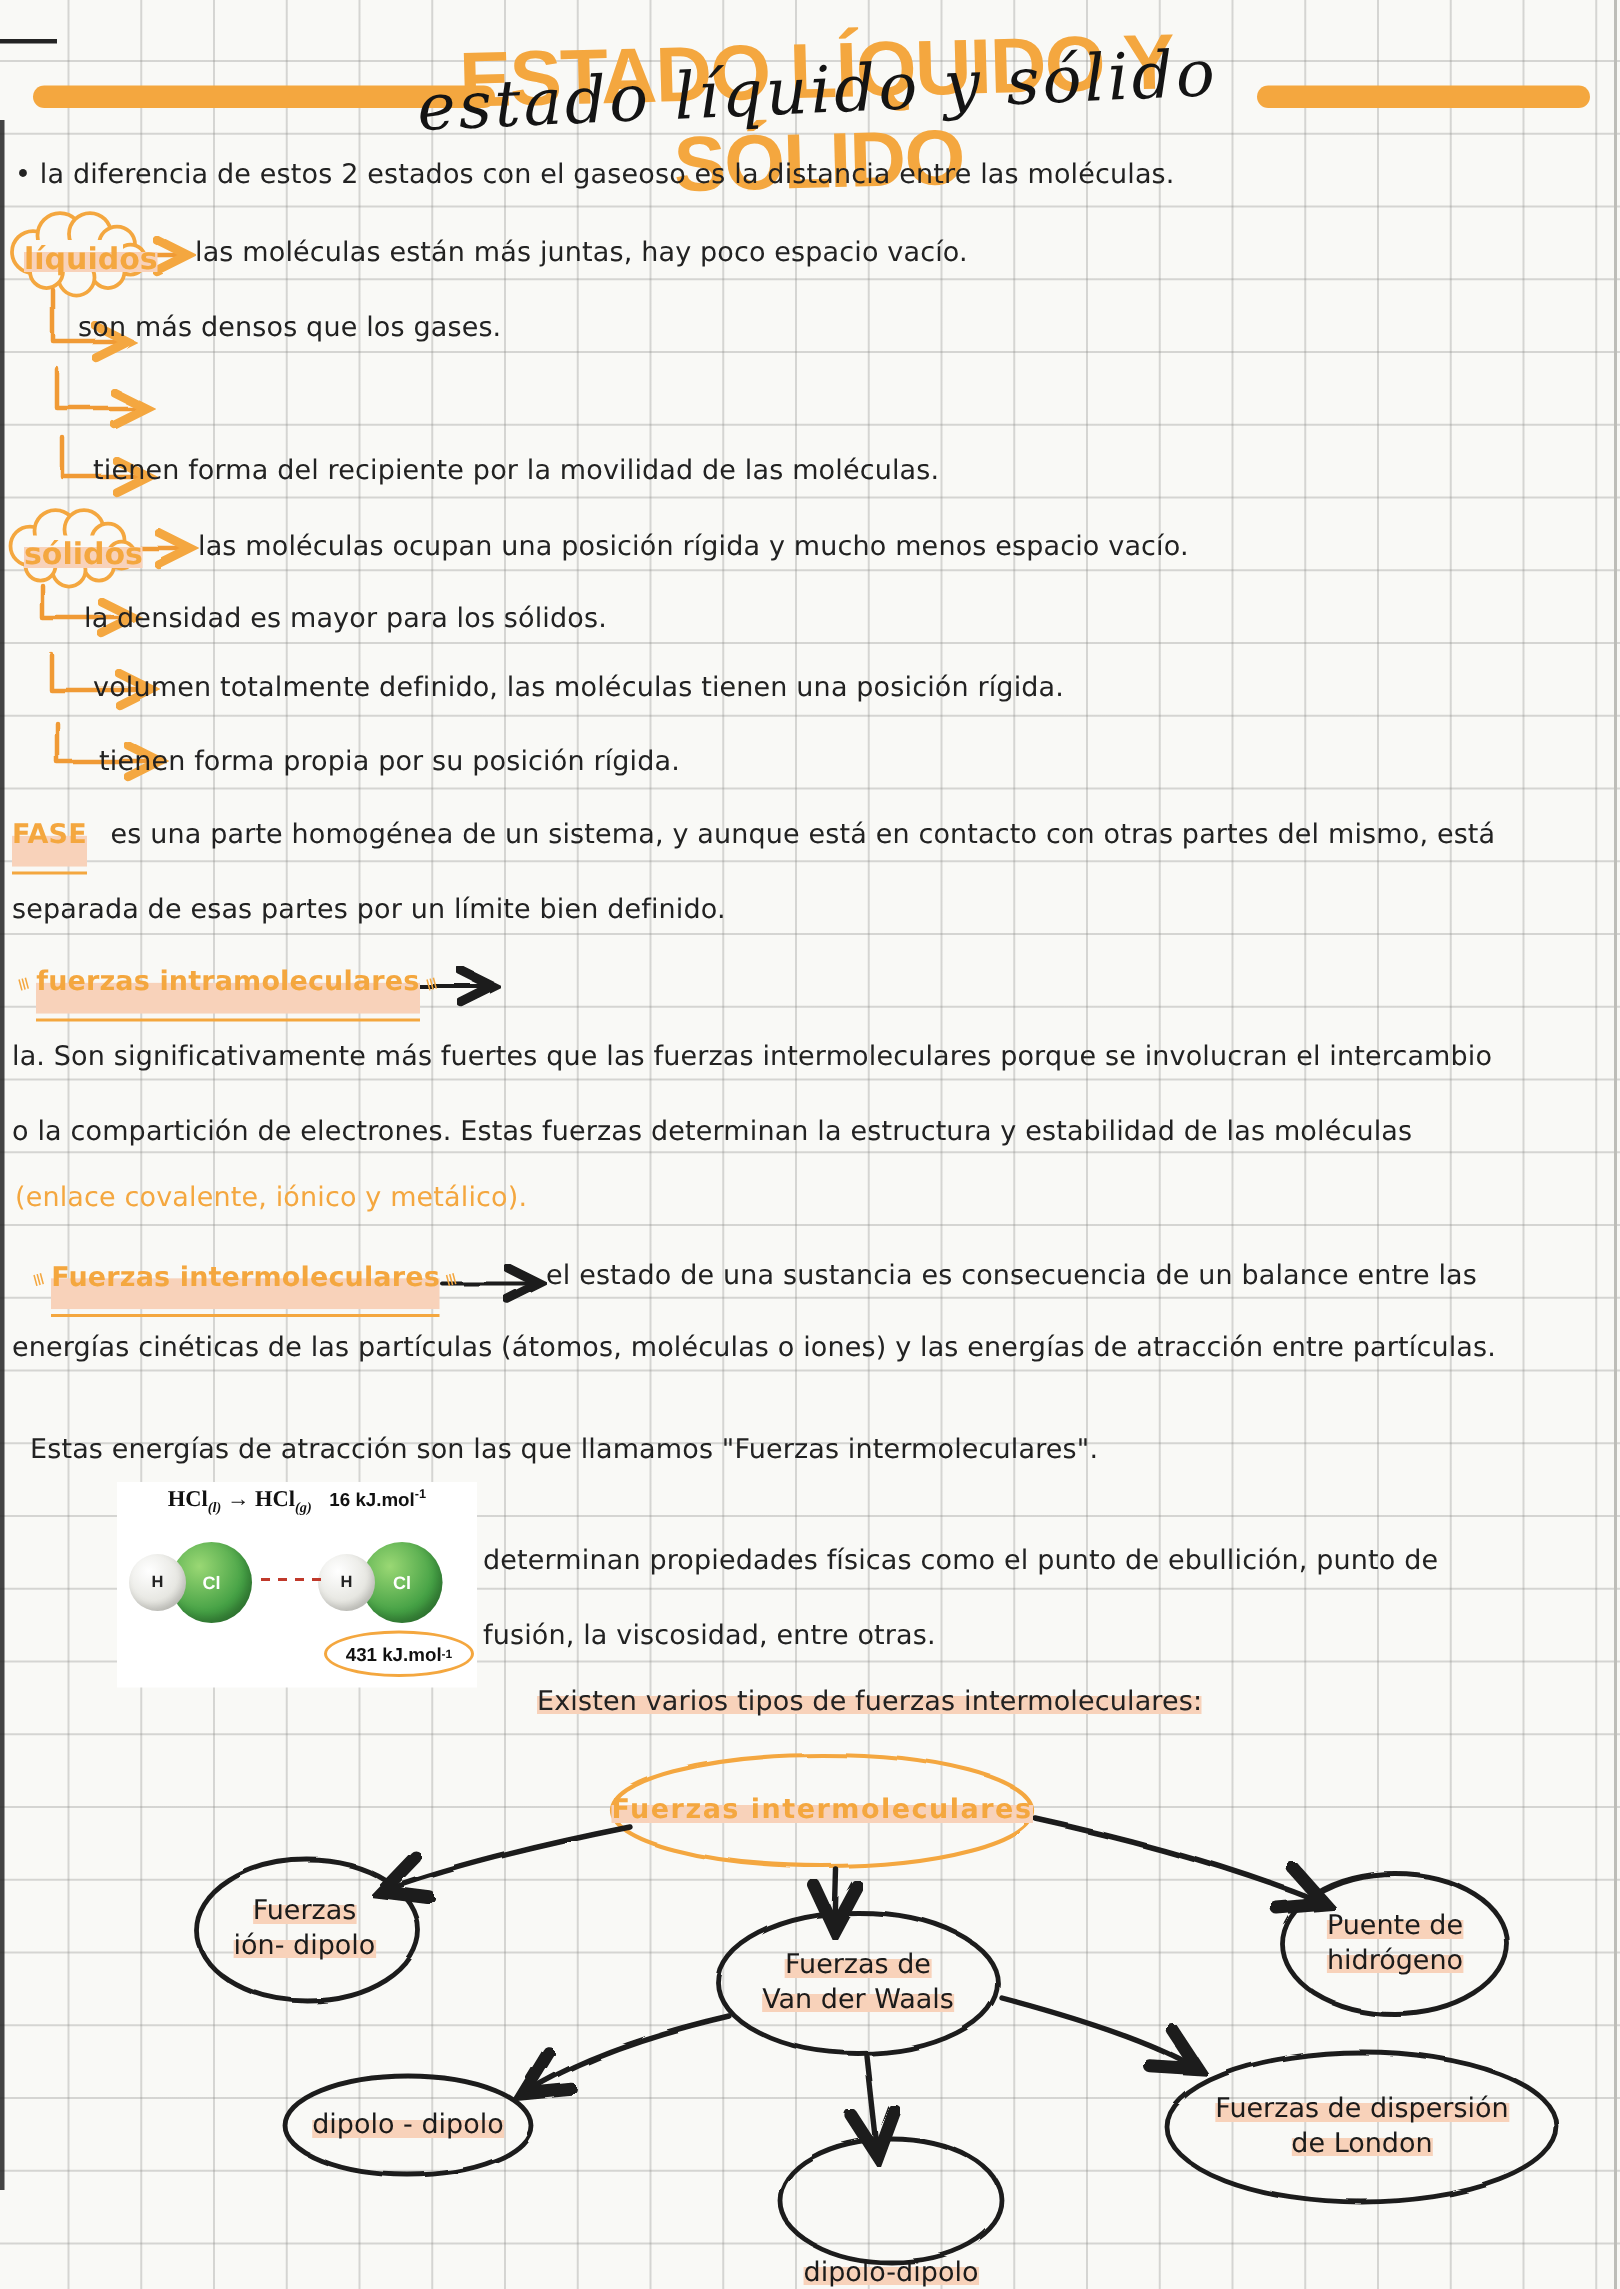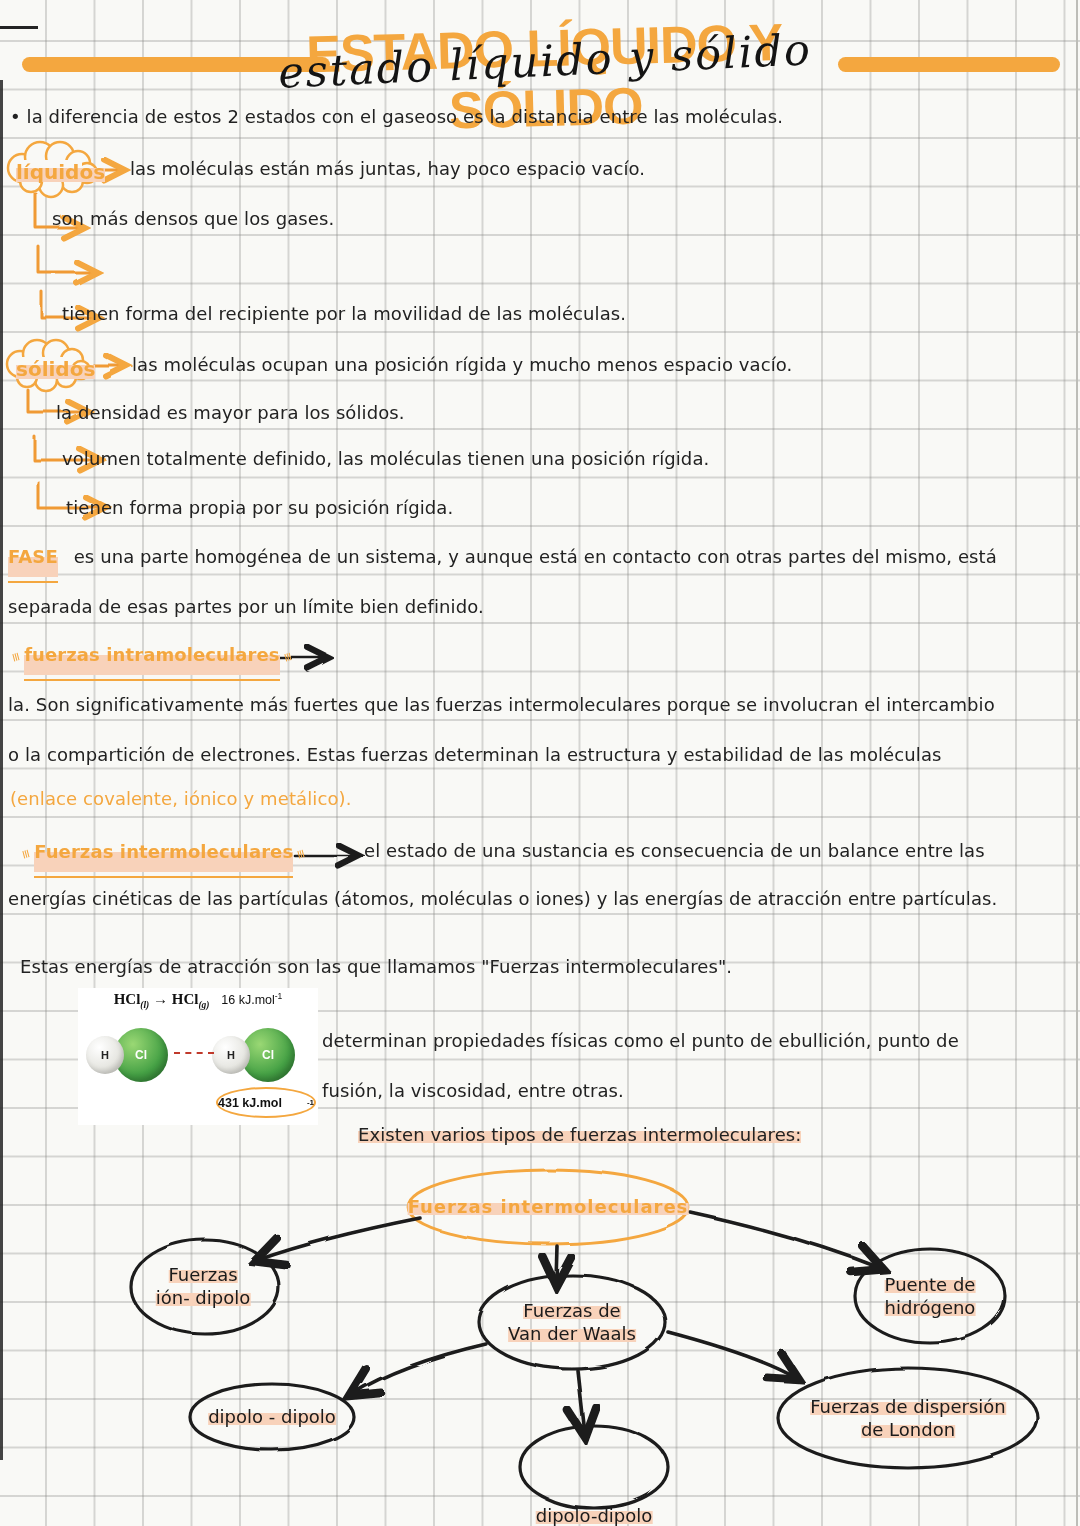--- a/index.html
+++ b/index.html
@@ -41,31 +41,31 @@
     font-family:"DejaVu Serif",serif;font-style:italic;font-size:43px;color:#141414;
     letter-spacing:2px;transform:rotate(-2.5deg);
   }
   
   .cloud-label{position:absolute;z-index:3;font-weight:bold;font-size:20px;color:var(--orange);}
   
   .dbox{position:absolute;left:78px;top:988px;width:240px;height:137px;background:#fff;z-index:2;}
   .dbox .eq{position:absolute;left:0;top:3px;width:100%;text-align:center;
     font-family:"Liberation Serif",serif;font-weight:bold;font-size:15px;color:#111;}
   .dbox .eq sub{font-size:9.5px;font-style:italic;}
-  .dbox .eq .etop{font-family:"Liberation Sans",sans-serif;font-size:12.5px;font-weight:normal;margin-left:8px;}
+  .dbox .eq .etop{font-family:"Liberation Sans",sans-serif;font-size:12.5px;font-weight:bold;margin-left:8px;}
   .dbox .eq sup{font-size:8.5px;}
   .sphere{position:absolute;border-radius:50%;display:flex;align-items:center;justify-content:center;
     font-family:"Liberation Sans",sans-serif;font-weight:bold;}
   .sph-h{width:38px;height:38px;background:radial-gradient(circle at 35% 30%, #ffffff, #e7e7e2 55%, #bdbdb6);
     color:#222;font-size:11px;box-shadow:inset -2px -3px 5px rgba(0,0,0,.12);}
   .sph-cl{width:54px;height:54px;background:radial-gradient(circle at 35% 30%, #9ad874, #45a145 60%, #2c7a30);
     color:#fff;font-size:12px;box-shadow:inset -3px -4px 6px rgba(0,0,0,.2);}
   .dash-bond{position:absolute;left:96px;top:64px;width:40px;border-top:2.5px dashed #c0392b;}
   .energy-oval{position:absolute;left:138px;top:99px;width:96px;height:27px;border:2.5px solid var(--orange);
-    border-radius:50%;background:#fff;display:flex;align-items:center;justify-content:space-between;
+    border-radius:50%;background:#fff;display:flex;align-items:center;justify-content:center;
     font-family:"Liberation Sans",sans-serif;font-weight:bold;font-size:12.5px;color:#111;}
   .energy-oval sup{font-size:8px;}
   
   .node-label{position:absolute;z-index:2;transform:translate(-50%,-50%);text-align:center;
     line-height:1.3;font-size:18px;color:#1b1b1b;white-space:nowrap;}
   .node-label.center{color:var(--orange);font-weight:bold;letter-spacing:1px;}
   
   .edge-left{position:absolute;left:0;top:80px;width:2.5px;height:1380px;background:#242424;opacity:.85;z-index:2;}
   .edge-top{position:absolute;left:0;top:26px;width:38px;height:3px;background:#242424;z-index:2;}
   .edge-right{position:absolute;left:1076px;top:0;width:1.5px;height:1526px;background:#bdbdb8;z-index:1;}

